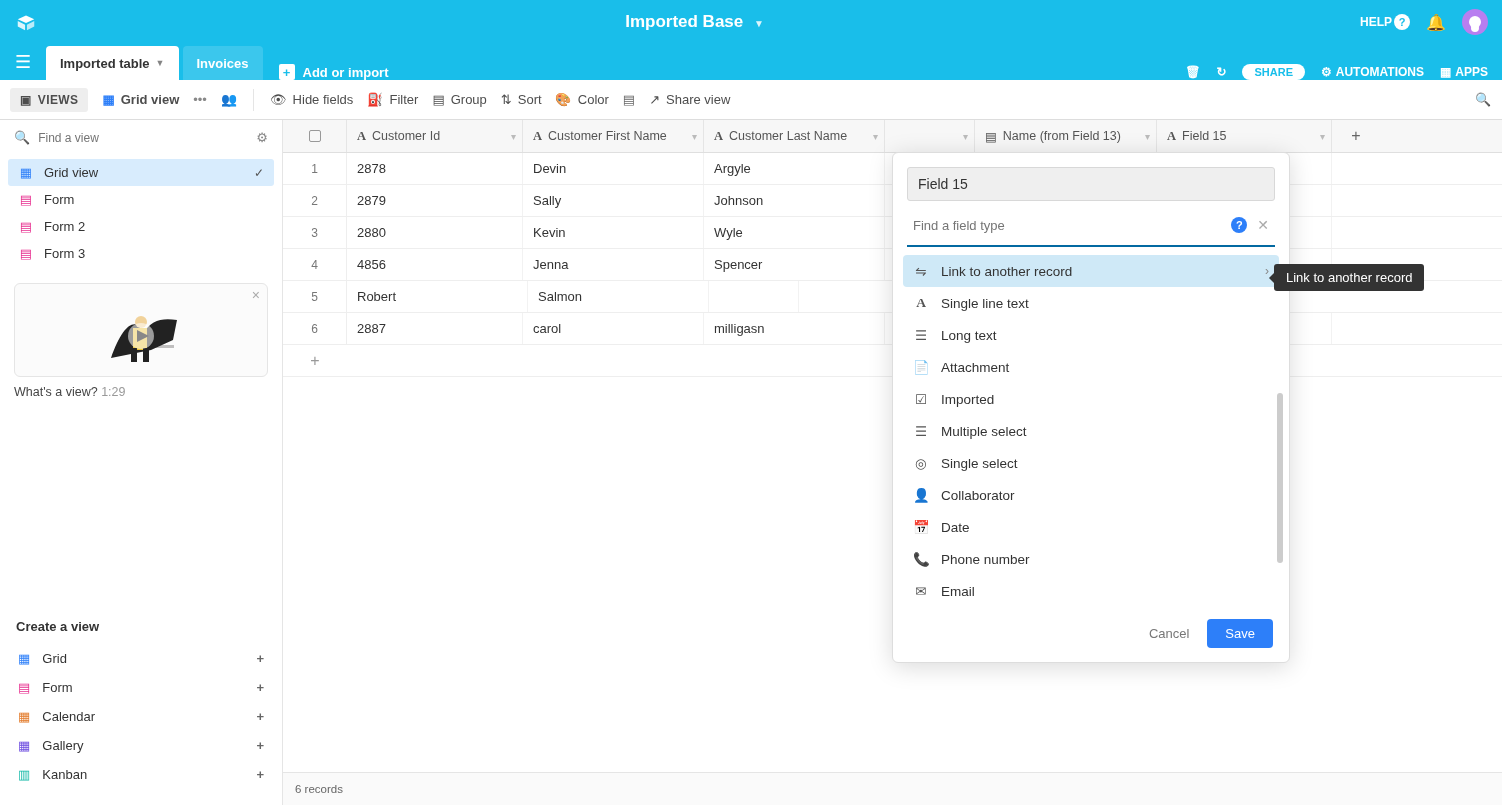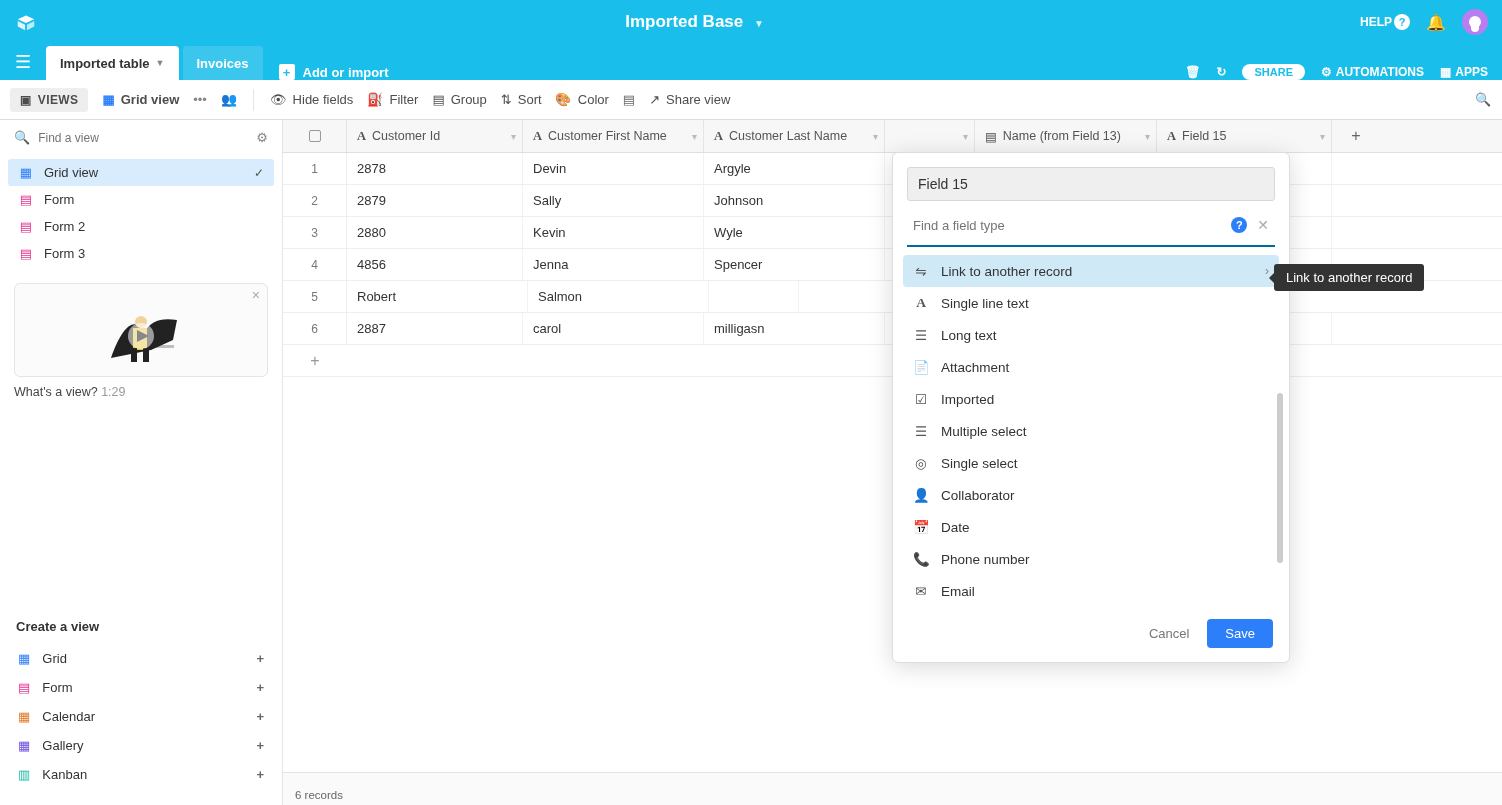--- a/index.html
+++ b/index.html
@@ -67,21 +67,21 @@
   .gh-cell .dd{ position:absolute; right:6px; color:#bbb; font-size:10px;}
   .gh-addcol { width:48px; display:flex; align-items:center; justify-content:center; color:#666; font-size:16px; background:#f7f7f7; }
   .c1{width:176px;} .c2{width:181px;} .c3{width:181px;} .c4{width:90px;} .c5{width:182px;} .c6{width:175px;}
   .gbody { }
   .grow { display:flex; height:32px; border-bottom:1px solid #eee; font-size:13px; }
   .grow .rownum{ width:64px; display:flex; align-items:center; justify-content:center; color:#777; font-size:12px; border-right:1px solid #eee; }
   .grow .cell{ padding:0 10px; display:flex; align-items:center; border-right:1px solid #f2f2f2; }
   .grow .cell.c4,.grow .cell.c5,.grow .cell.c6{}
   .grow-add{ display:flex; height:32px; border-bottom:1px solid #eee;}
   .grow-add .rownum{width:64px; display:flex;align-items:center; justify-content:center;color:#999; font-size:16px;}
-  .gfoot{ margin-top:auto; height:24px; border-top:1px solid #e5e5e5; background:#fafafa; padding:16px 12px; display:flex; align-items:flex-start; font-size:11.5px; color:#666;}
+  .gfoot{ margin-top:auto; height:24px; border-top:1px solid #e5e5e5; background:#fafafa; padding:16px 12px; display:flex; align-items:center; font-size:11.5px; color:#666;}
 
   
   .popover { position:absolute; left:892px; top:152px; width:398px; background:#fff; border:1px solid #ddd; border-radius:6px; box-shadow:0 4px 24px rgba(0,0,0,.15); z-index:9; }
   .pop-name { margin:14px 14px 10px; }
   .pop-name input { width:100%; height:34px; border:1px solid #d8d8d8; background:#efefef; border-radius:3px; padding:0 10px; font-size:14px; color:#333; }
   .pop-search { margin: 2px 14px 6px; display:flex; align-items:center; gap:10px; padding:6px 6px 12px; border-bottom:2px solid #0369a1;}
   .pop-search input { flex:1; border:none; outline:none; font-size:13px; color:#333; }
   .pop-search .help2{ width:16px;height:16px;border-radius:50%;background:#2d7ff9;color:#fff;font-size:11px;font-weight:700;display:flex;align-items:center;justify-content:center;}
   .pop-search .close2{ color:#aaa; font-size:14px;}
   .ft-list { max-height:352px; overflow:auto; padding: 2px 10px 4px; }

